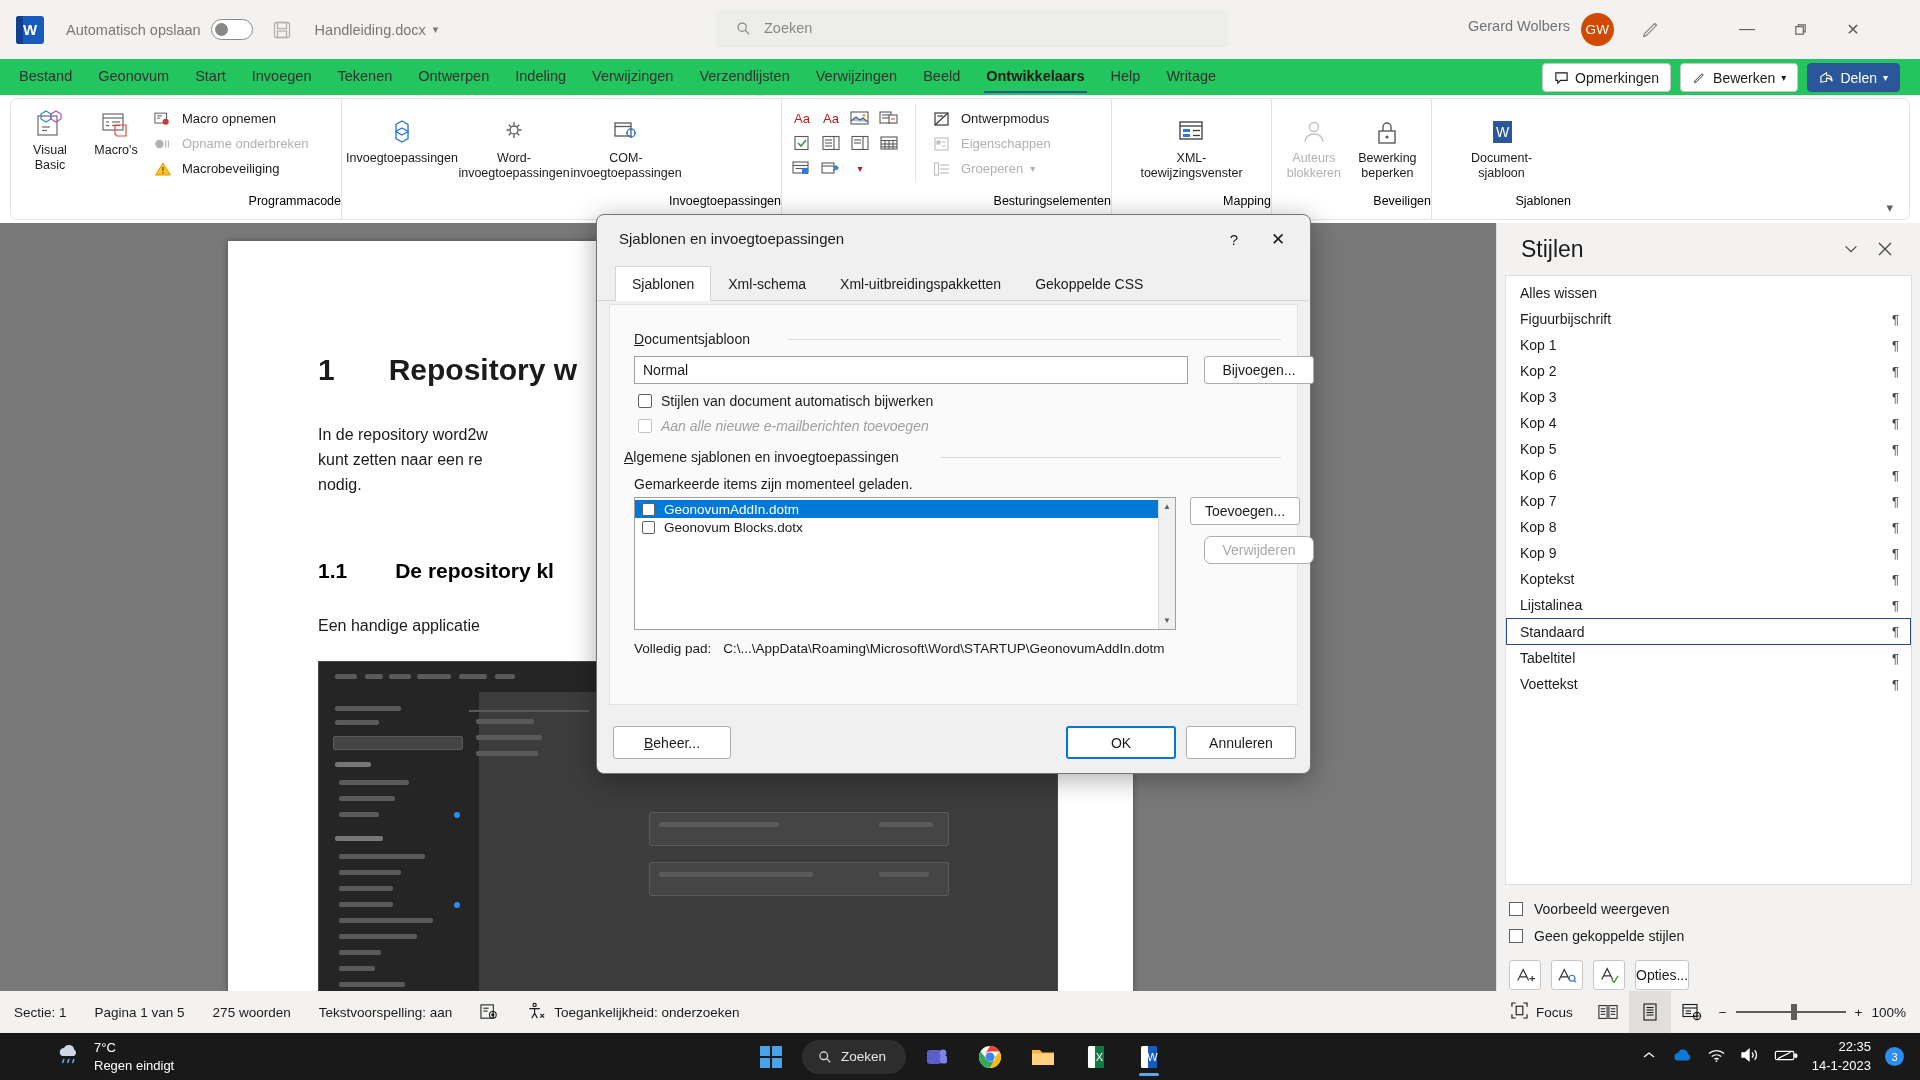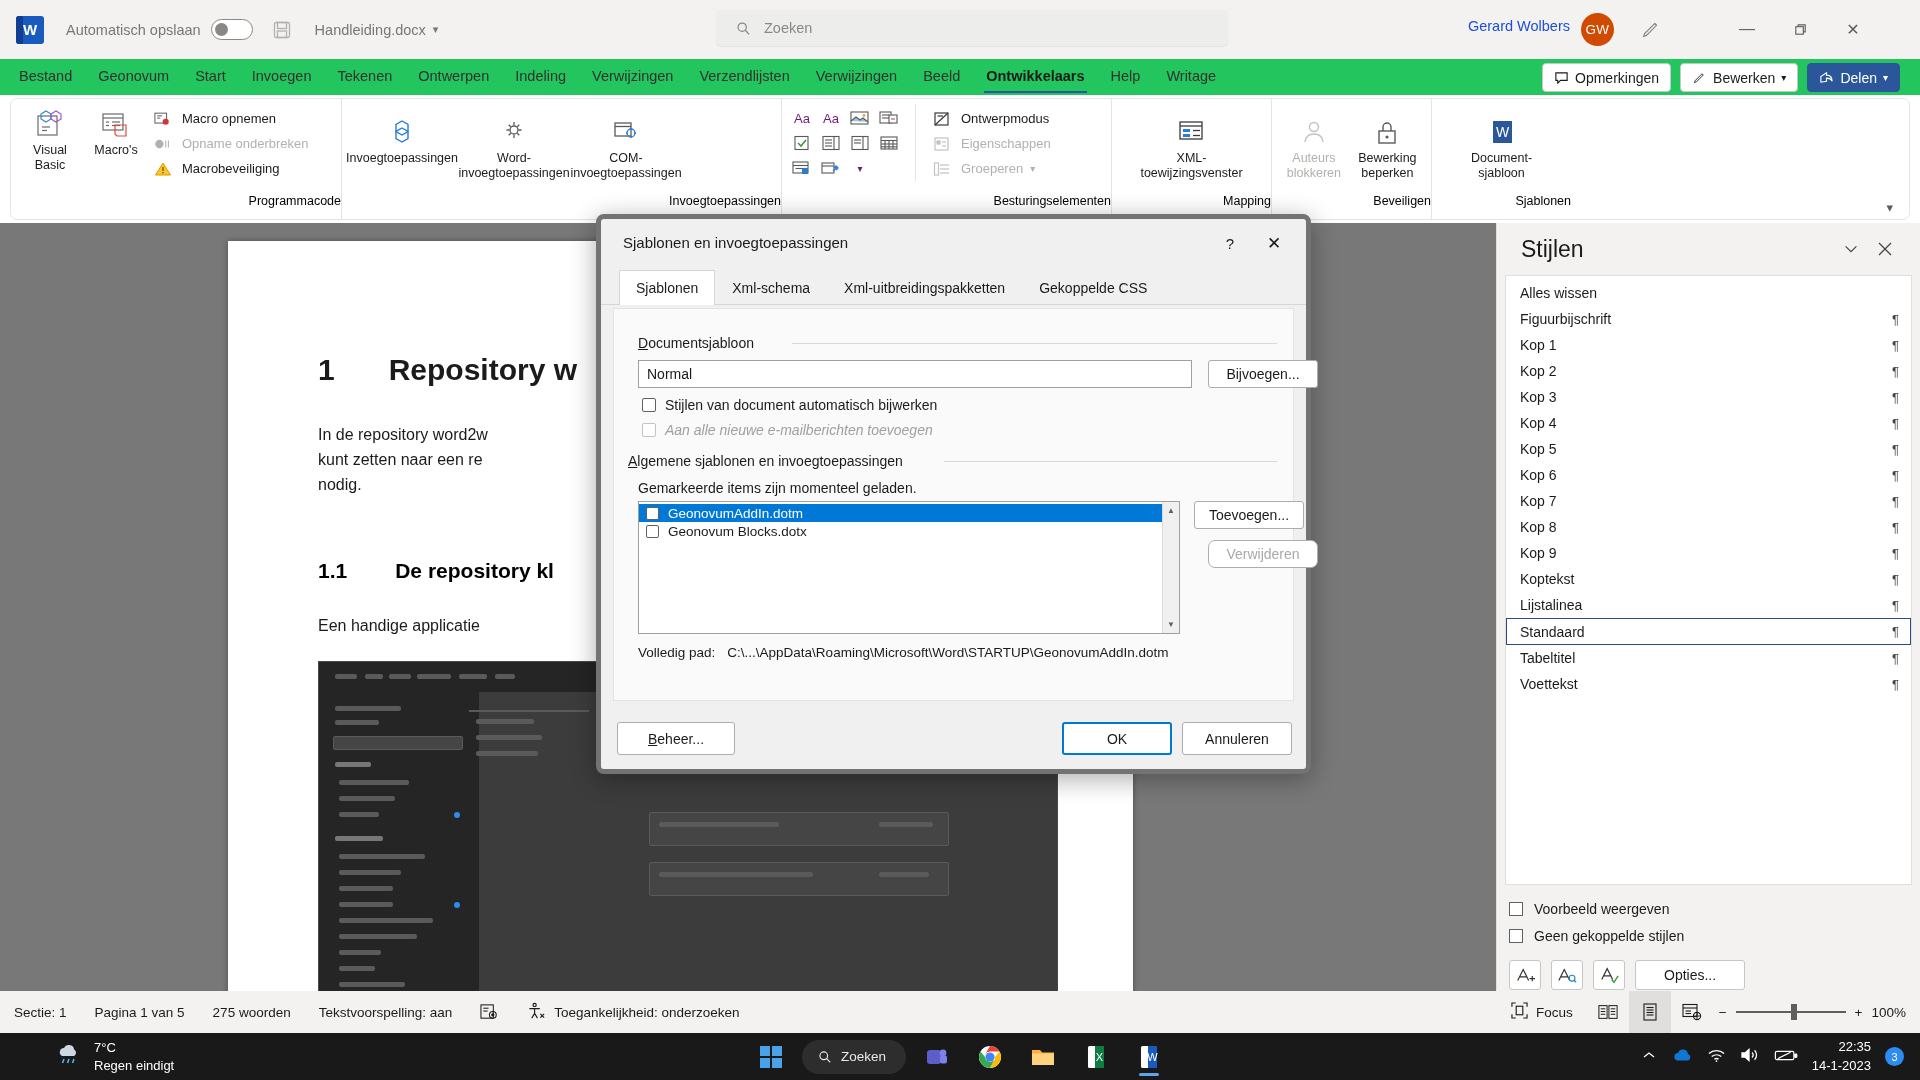--- a/index.html
+++ b/index.html
@@ -42,21 +42,21 @@
   .title-chevron { margin-left: 7px; font-size: 11px; color: #797775; }
 
   .search-box {
     position: absolute; left: 716px; top: 10px; width: 512px; height: 36px;
     background: #ededeb; border-radius: 5px;
     display: flex; align-items: center; padding-left: 20px;
     box-shadow: 0 1px 1px rgba(0,0,0,0.06);
   }
   .search-box .ph { margin-left: 13px; font-size: 14.5px; color: #8a8886; }
 
-  .user-name { position: absolute; right: 350px; top: 18px; font-size: 14.5px; color: #1d4ed8; margin-left: 7px; }
+  .user-name { position: absolute; right: 350px; top: 18px; font-size: 14.5px; color: #737373; margin-left: 7px; }
   .avatar {
     position: absolute; right: 306px; top: 13px; width: 33px; height: 33px;
     border-radius: 50%; background: #d04a02; color: #fff;
     font-size: 13.5px; display: flex; align-items: center; justify-content: center;
     letter-spacing: .4px;
   }
   .tb-icon {
     position: absolute; top: 13px; width: 34px; height: 32px;
     display: flex; align-items: center; justify-content: center; color: #8a8886;
   }
@@ -115,21 +115,21 @@
   .bigbtn .ic { height: 36px; display: flex; align-items: center; justify-content: center; }
   .bigbtn.wide { width: 104px; }
   .bigbtn.dim { color: #b3b0ad; }
   .smrow { display: flex; align-items: center; gap: 7px; height: 25px; font-size: 13px; color: #1b1b1b; }
   .smrow.dim { color: #b3b0ad; }
   .smcol { display: flex; flex-direction: column; justify-content: flex-start; padding-top: 2px; }
   .icon-grid { display: flex; flex-direction: column; gap: 3px; padding-top: 3px; }
   .icon-grid .r { display: flex; gap: 5px; }
   .gi {
     width: 24px; height: 22px; display: flex; align-items: center; justify-content: center;
-    font-size: 13px; color: #701a75;
+    font-size: 13px; color: #b91c1c;
   }
   .collapse-ribbon {
     position: absolute; right: 16px; bottom: 4px; color: #605e5c; font-size: 13px;
   }
 
   
   .docarea {
     position: absolute; top: 223px; left: 0; width: 1920px; height: 768px;
     background: #787878;
   }
@@ -180,21 +180,21 @@
   .sp-checks { padding: 10px 0 0 12px; }
   .sp-check { display: flex; align-items: center; gap: 11px; height: 27px; font-size: 14px; color: #1b1b1b; }
   .cbox { width: 14px; height: 14px; border: 1px solid #616161; background: #fff; }
   .sp-btns { display: flex; align-items: center; gap: 10px; padding: 11px 0 0 12px; }
   .sp-sqbtn {
     width: 32px; height: 30px; border: 1px solid #c8c6c4; background: #fff; border-radius: 3px;
     display: flex; align-items: center; justify-content: center;
   }
   .sp-optbtn {
     height: 30px; border: 1px solid #c8c6c4; background: #fff; border-radius: 3px;
-    padding: 0 28px; display: flex; align-items: center; font-size: 14px; color: #1b1b1b;
+    padding: 0 0; display: flex; align-items: center; font-size: 14px; color: #1b1b1b;
   }
 
   
   .statusbar {
     position: absolute; bottom: 47px; left: 0; width: 1920px; height: 42px;
     background: #f3f2f1; display: flex; align-items: center; font-size: 13.5px; color: #1b1b1b;
   }
   .sb-item { padding: 0 14px; display: flex; align-items: center; gap: 8px; height: 100%; }
   .sb-right { position: absolute; right: 0; top: 0; height: 100%; display: flex; align-items: center; }
   .sb-viewbtn { width: 42px; height: 100%; display: flex; align-items: center; justify-content: center; color: #1b1b1b; }
@@ -217,21 +217,21 @@
     height: 34px; background: #2d2d2d; border-radius: 18px; display: flex; align-items: center;
     gap: 9px; padding: 0 20px 0 16px; font-size: 13.5px; color: #e8e8e8;
   }
   .tb-right { position: absolute; right: 0; height: 100%; display: flex; align-items: center; gap: 14px; padding-right: 16px; }
   .tb-clock { font-size: 13px; line-height: 1.4; text-align: right; }
   .tb-badge { width: 19px; height: 19px; border-radius: 50%; background: #2d8cf0; color:#fff; font-size: 11px; display: flex; align-items: center; justify-content: center; }
 
   
   .dlg-shadow {
     position: absolute; left: 596px; top: 214px; width: 715px; height: 560px;
-    background: #f0f0f0; border: 5px solid #737373;
+    background: #f0f0f0; border: 1px solid #737373;
     box-shadow: 0 5px 26px rgba(0,0,0,0.33);
     border-radius: 8px;
   }
   .dlg-title {
     height: 46px; display: flex; align-items: center; padding-left: 22px;
     font-size: 15px; color: #1b1b1b; position: relative;
   }
   .dlg-help, .dlg-close {
     position: absolute; top: 8px; width: 36px; height: 32px;
     display: flex; align-items: center; justify-content: center; color: #1b1b1b; font-size: 15px;

